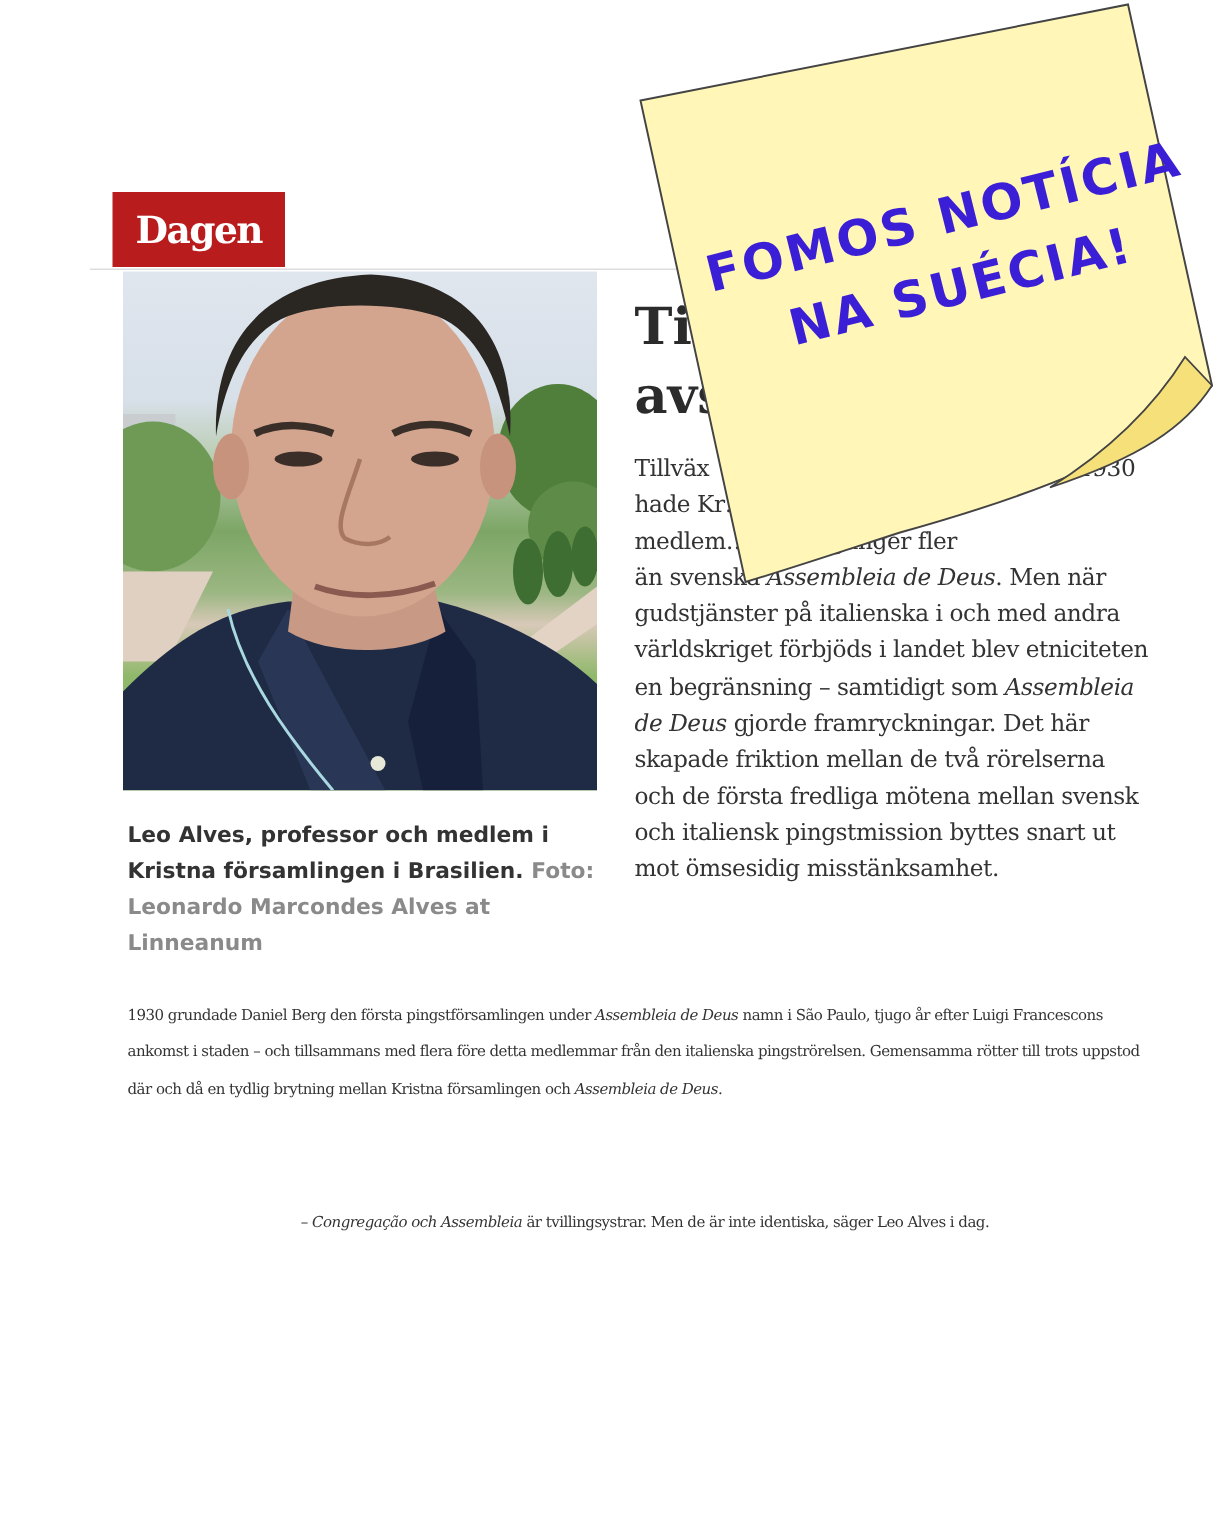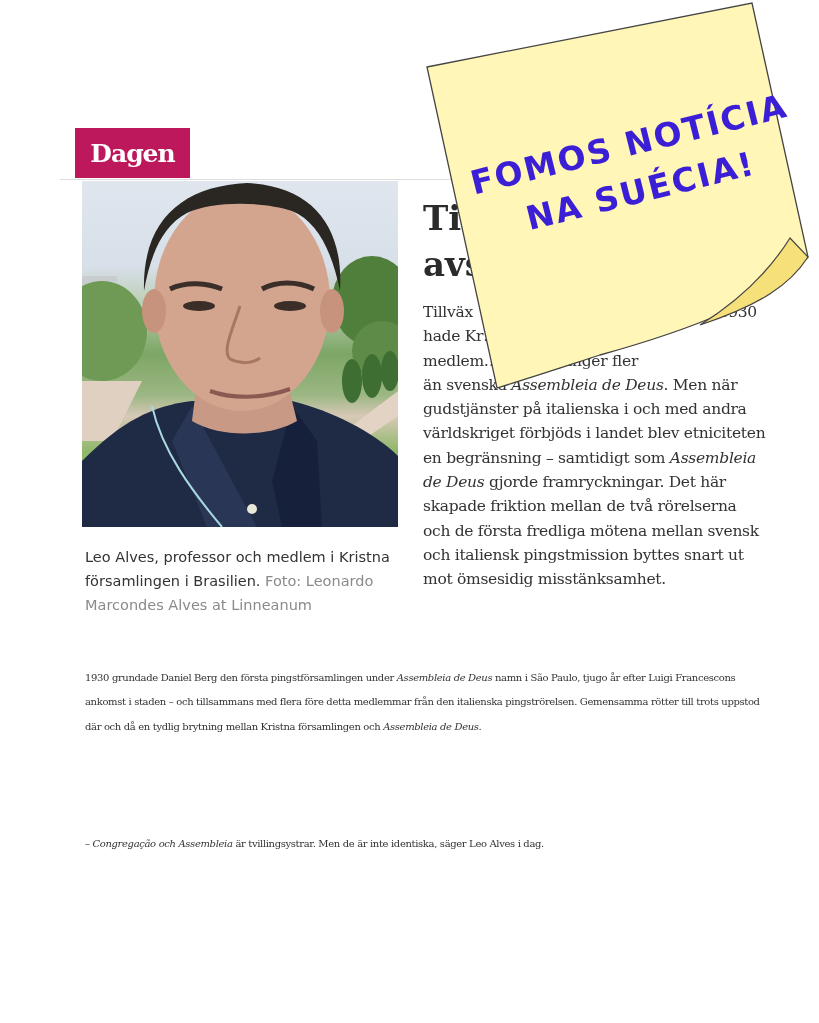--- a/index.html
+++ b/index.html
@@ -4,60 +4,61 @@
   <style>
     html, body { margin: 0; padding: 0; }
     body {
       width: 819px; height: 1023px; background: #ffffff;
       position: relative; overflow: hidden;
       font-family: "DejaVu Serif", serif;
       color: #333333;
     }
     .logo {
       position: absolute; left: 75px; top: 128px; width: 115px; height: 50px;
-      background: #be185d;
+      background: #b91c1c;
       display: flex; align-items: center; justify-content: center;
     }
     .logo span {
       color: #ffffff; font-family: "DejaVu Serif", serif; font-weight: bold;
       font-size: 25px; letter-spacing: -1px;
     }
     .header-rule {
       position: absolute; left: 60px; top: 179px; width: 420px; height: 1px;
       background: #dddddd;
     }
     .photo {
       position: absolute; left: 82px; top: 181px; width: 316px; height: 346px;
       overflow: hidden;
       background: linear-gradient(180deg, #dfe6ee 0%, #d7dfe8 25%, #b9cdb0 36%, #7da666 50%, #9cb783 62%, #d8c9b8 68%, #8fb86a 78%, #95c070 100%);
     }
     .photo .person { position: absolute; left: 0; top: 0; }
     .caption {
       position: absolute; left: 85px; top: 545px; width: 320px;
       font-family: "DejaVu Sans", sans-serif; font-size: 14.5px; line-height: 24px;
       color: #333333;
+      font-weight: bold;
     }
     .caption .credit { color: #8a8a8a; }
     .headline {
       position: absolute; left: 423px; top: 195px; width: 370px;
       font-family: "DejaVu Serif", serif; font-weight: bold; font-size: 34px;
       line-height: 46px; color: #2b2b2b;
     }
     .col-text {
       position: absolute; left: 423px; top: 300px; width: 345px;
       font-family: "DejaVu Serif", serif; font-size: 15.5px; line-height: 24.3px;
       color: #333333; letter-spacing: -0.3px;
     }
     .full-text {
       position: absolute; left: 85px; width: 690px;
       font-family: "DejaVu Serif", serif; font-size: 10px; line-height: 24.3px;
       color: #333333; letter-spacing: -0.35px;
     }
     .p1 { top: 666px; }
-    .p2 { top: 832px; }
+    .p2 { top: 804px; text-align: center; }
     i { }
     .sticky {
       position: absolute; left: 0; top: 0; width: 819px; height: 420px;
       pointer-events: none;
     }
     .sticky-text {
       position: absolute; left: 470px; top: 120px; width: 330px;
       transform: rotate(-14deg); transform-origin: center;
       font-family: "DejaVu Sans", sans-serif; font-weight: bold;
       font-size: 33px; line-height: 48px; text-align: center;

